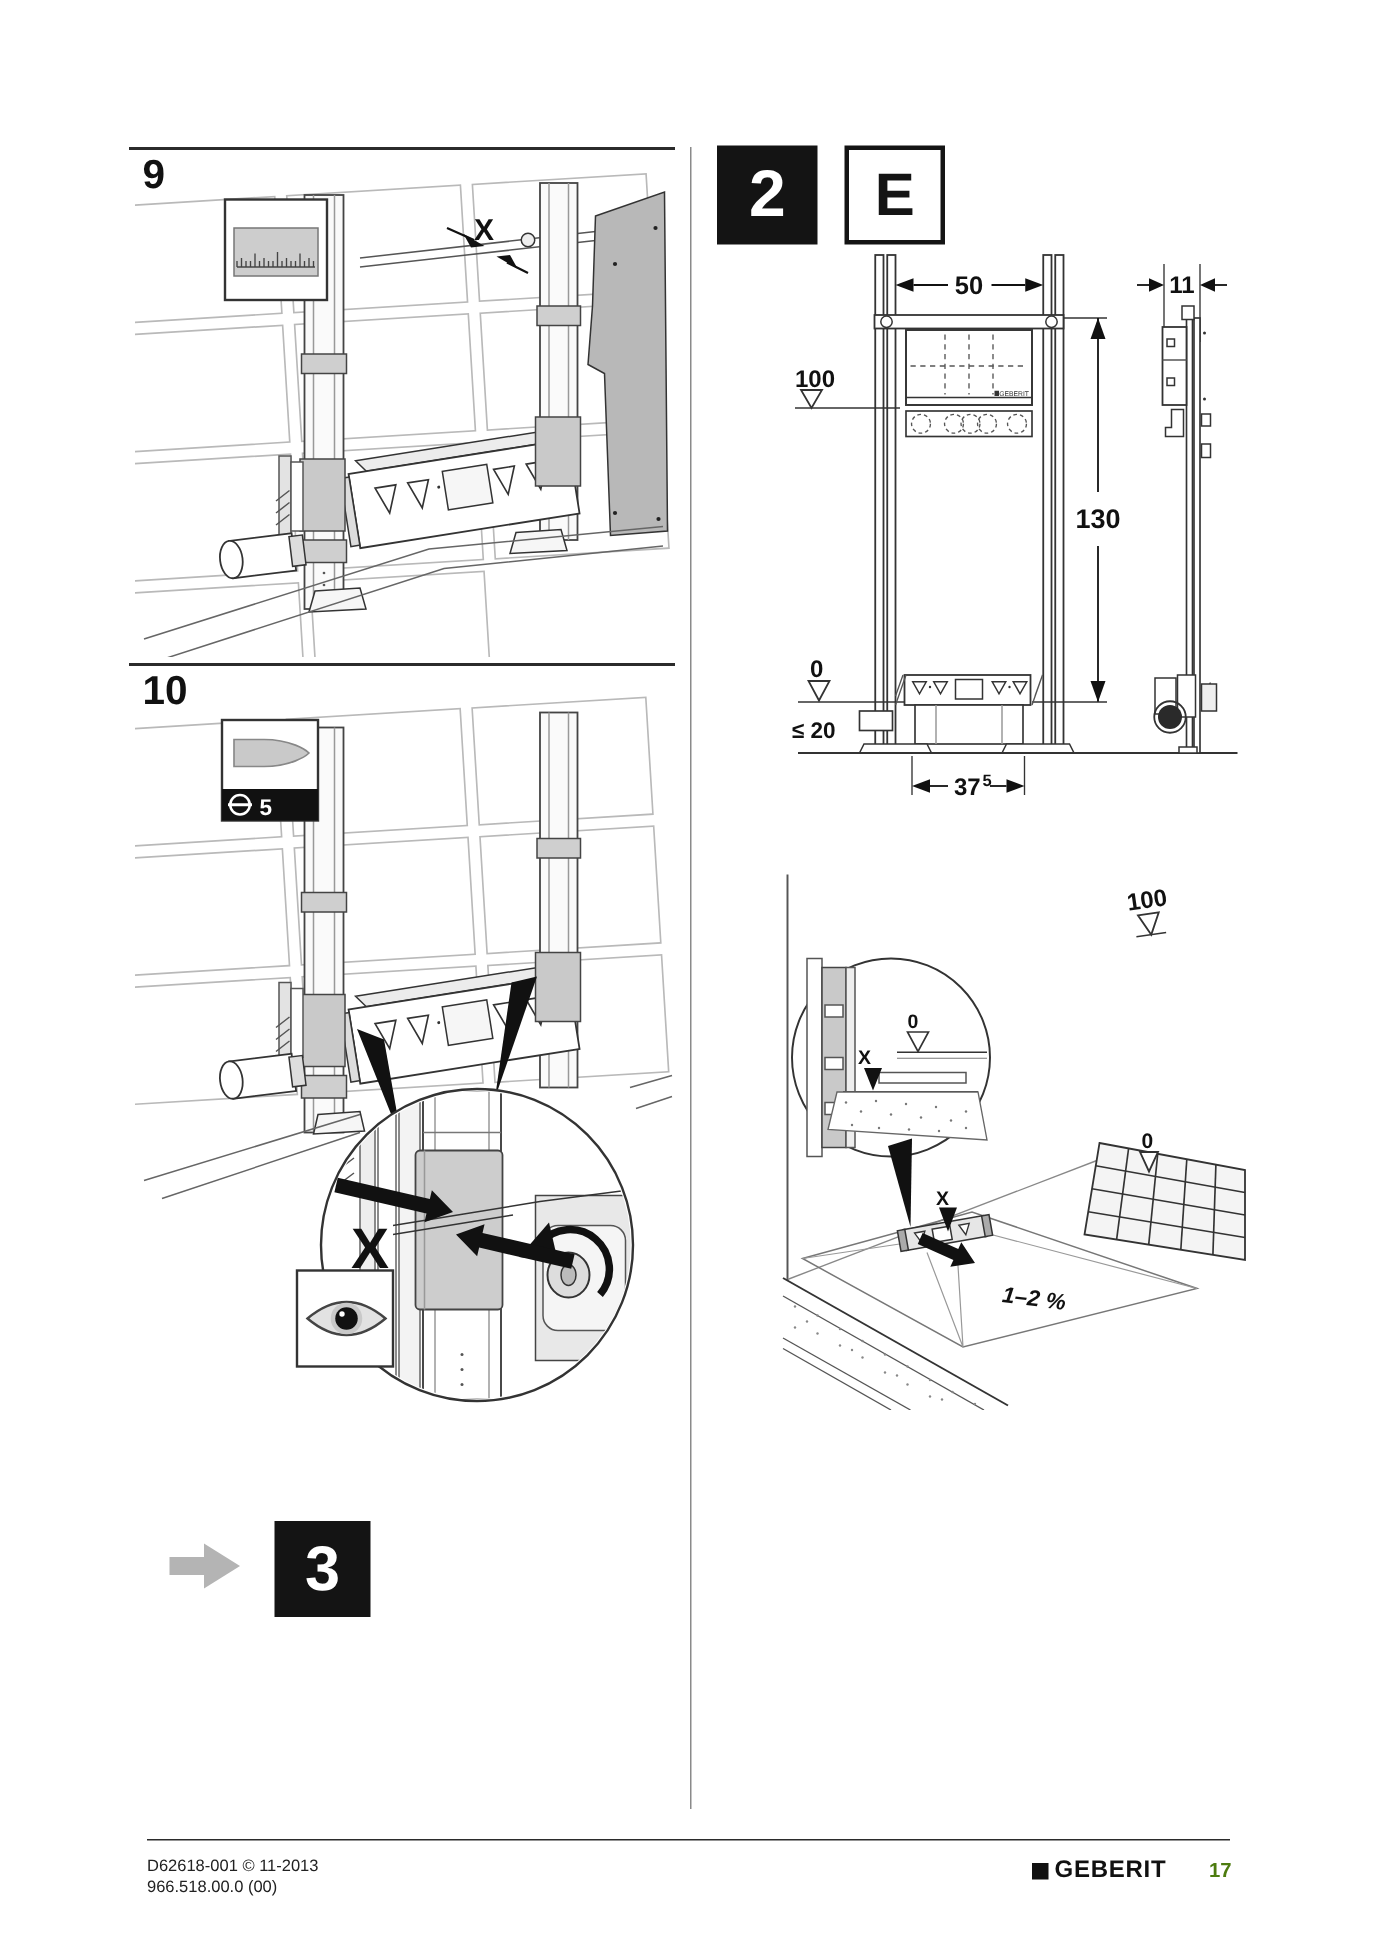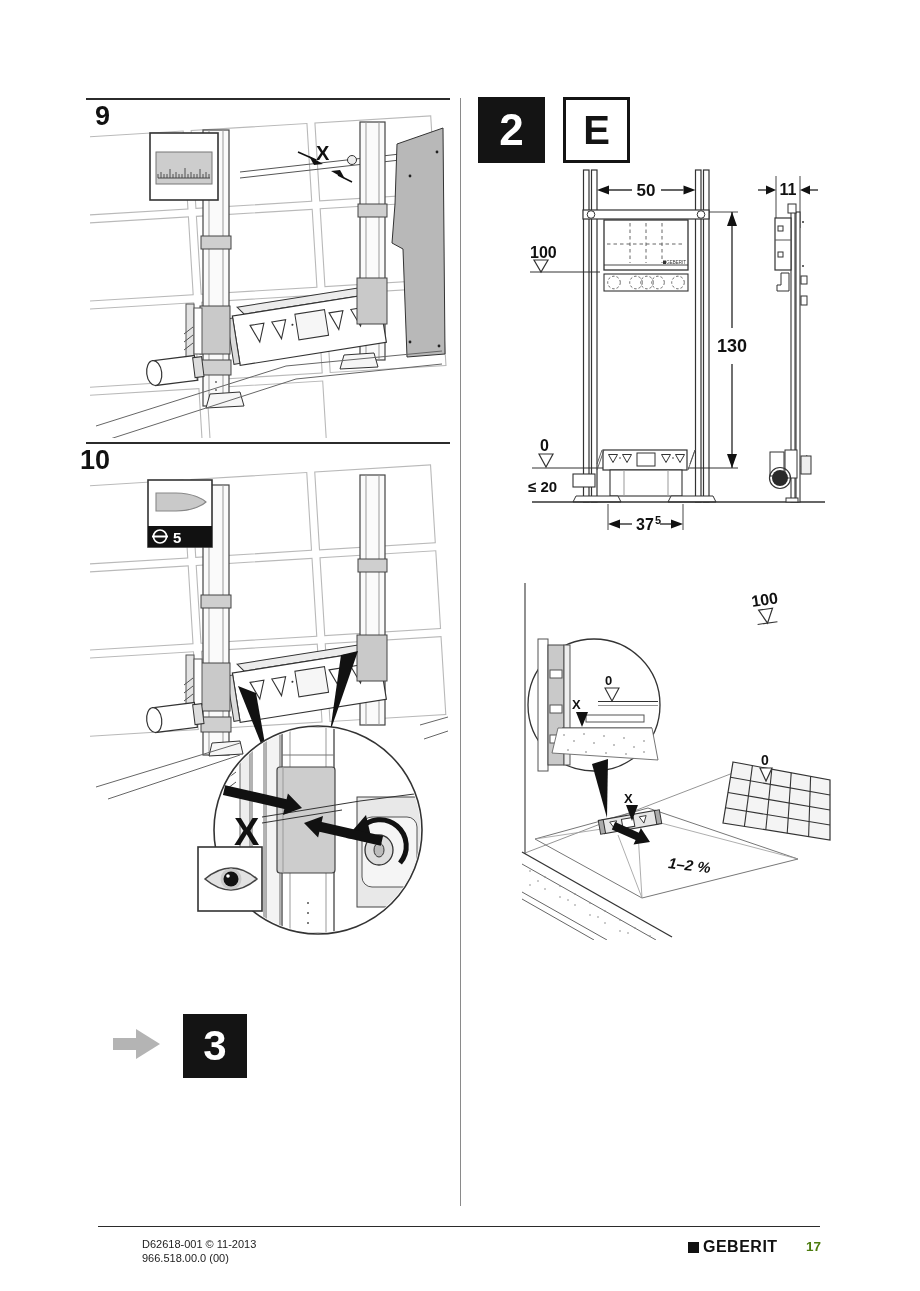--- a/index.html
+++ b/index.html
@@ -103,21 +103,21 @@
   <g>
     <text x="226" y="52" font-size="20" font-weight="600" fill="#111">X</text>
     <path d="M208 44 L226 52" stroke="#111" stroke-width="1.4"></path>
       <polygon points="233,56 219,48 224,57" fill="#111"></polygon>
     <path d="M262 74 L248 67" stroke="#111" stroke-width="1.4"></path>
       <polygon points="241,63 255,71 250,62" fill="#111"></polygon>
   </g>
 </svg>
 
 <div class="abs rule" style="left:86px;top:442px;width:364px;"></div>
-<div class="abs stepnum" style="left:80px;top:447px;">10</div>
+<div class="abs stepnum" style="left:95px;top:447px;">10</div>
 
 <svg class="abs" style="left:90px;top:455px;" width="360" height="505" viewBox="0 0 360 505">
   <defs>
       <clipPath id="clipC">
         <circle cx="228" cy="375" r="102.5"></circle>
       </clipPath>
     </defs>
   <g stroke="#b9b9b9" stroke-width="1.1" fill="none" transform="rotate(-3.5 180 170)">
     <rect x="-14" y="20" width="116" height="78"></rect>
       <rect x="110" y="20" width="116" height="78"></rect>
@@ -486,21 +486,21 @@
     <polygon points="106,230 118,230 112,246" fill="#111"></polygon>
   </g>
 
   <g transform="translate(130,267) rotate(204)">
     <polygon points="0,0 14,-9 14,-4 40,-4 40,4 14,4 14,9" fill="#111"></polygon>
   </g>
   <text x="148" y="296" font-size="15" font-weight="700" font-style="italic" fill="#111" transform="rotate(7 172 292)">1–2 %</text>
 </svg>
 
 <div class="abs rule" style="left:98px;top:1226px;width:722px;height:1px;"></div>
-<div class="abs footer-small" style="left:98px;top:1237px;margin-left:44px;">
+<div class="abs footer-small" style="left:98px;top:1237px;">
   <div>D62618-001 © 11-2013</div>
   <div>966.518.00.0 (00)</div>
 </div>
 <div class="abs brandrow" style="left:688px;top:1238px;">
   <span class="brandsq"></span>
   <span class="brandtxt">GEBERIT</span>
 </div>
 <div class="abs pagenum" style="left:806px;top:1239px;">17</div>
 
 </body></html>

